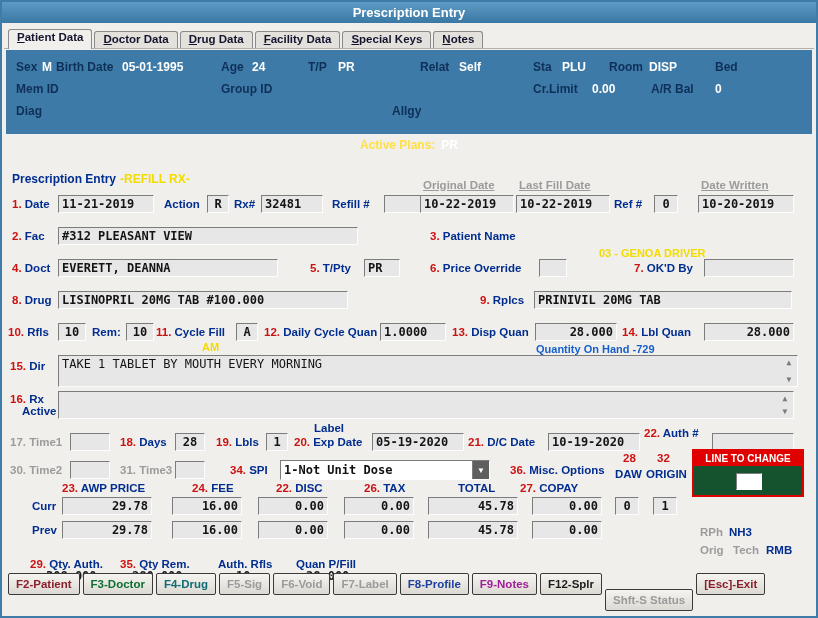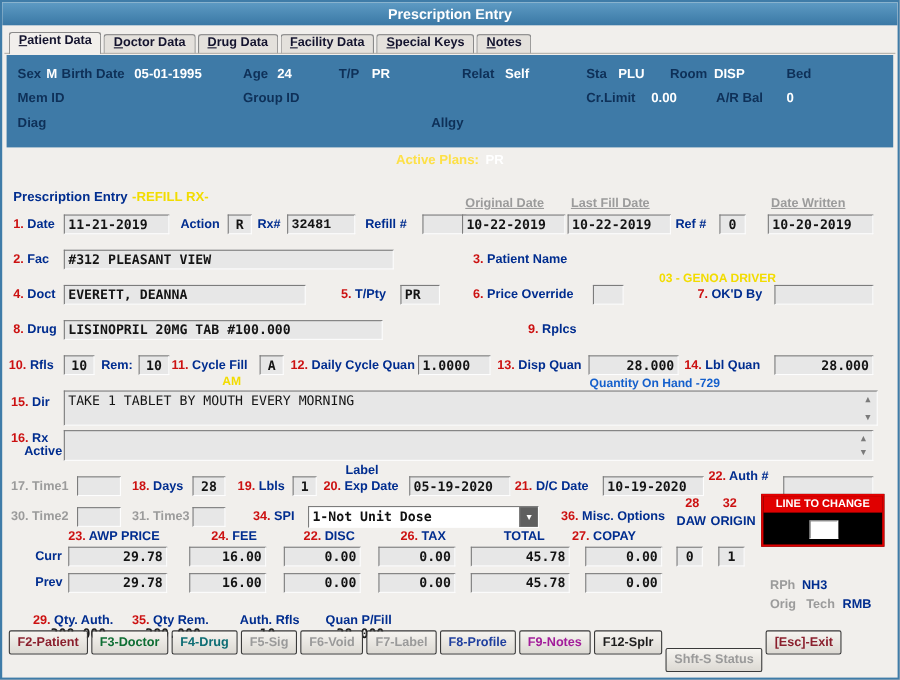--- a/index.html
+++ b/index.html
@@ -42,21 +42,21 @@
     font:12px "DejaVu Sans Mono", monospace; color:#141414; padding:1px 20px 1px 3px; overflow:hidden; }
   .tastrip { position:absolute; right:0; top:0; bottom:0; width:16px; display:flex; flex-direction:column;
     justify-content:space-between; align-items:center; color:#7a7a7a; font-size:8px; padding:2px 0; }
 
   .dd { position:absolute; height:20px; background:#ffffff; border:1px solid; border-color:#7c7c7c #fdfdfd #fdfdfd #7c7c7c;
     display:flex; align-items:center; }
   .ddtext { flex:1; font:bold 12px "DejaVu Sans Mono", monospace; color:#111; padding-left:3px; white-space:nowrap; overflow:hidden; }
   .ddbtn { width:17px; align-self:stretch; background:#5f5f5f; color:#fff; font-size:8px;
     display:flex; align-items:center; justify-content:center; border-left:1px solid #7c7c7c; }
 
-  .ltc { position:absolute; border:2px solid #e00000; background:#000000; }
+  .ltc { position:absolute; border:2px solid #e00000; background:#14532d; }
   .ltc-head { height:15px; background:#e00000; color:#fff; font-size:10px; font-weight:bold;
     text-align:center; line-height:15px; white-space:nowrap; }
   .ltc .fld { background:#fff; }
 
   .fkeys { position:absolute; left:6px; bottom:5px; display:flex; gap:3px; }
   .fkey { height:22px; padding:0 7px; background:linear-gradient(#f6f4f0,#dcd9d3);
     border:1px solid #3a3a3a; border-radius:2px; font-family:"Liberation Sans", sans-serif;
     font-size:11.5px; font-weight:bold; line-height:19px; cursor:pointer; white-space:nowrap; }
 </style>
 </head>
@@ -112,21 +112,21 @@
   </div>
 
   <span class="flabel" style="left:10px;top:168px;font-size:12px"><span>Prescription Entry</span></span>
   <span class="ylabel" style="left:118px;top:170px;font-size:12px">-REFILL RX-</span>
 
   <span class="flabel" style="left:10px;top:193px"><span class="n">1.</span> <span>Date</span></span>
   <input class="fld" style="left: 56px; top: 193px; width: 96px;" value="11-21-2019">
   <span class="flabel" style="left:162px;top:193px"><span>Action</span></span>
   <input class="fld ctr" style="left: 205px; top: 193px; width: 22px;" value="R">
   <span class="flabel" style="left:232px;top:193px"><span>Rx#</span></span>
-  <input class="fld" style="left: 259px; top: 193px; width: 62px; font-family: Liberation Mono, monospace;" value="32481">
+  <input class="fld" style="left: 259px; top: 193px; width: 62px;" value="32481">
   <span class="flabel" style="left:330px;top:193px"><span>Refill #</span></span>
   <input class="fld" style="left: 382px; top: 193px; width: 40px;" value="">
   <span class="glabel" style="left:421px;top:177px">Original Date</span>
   <input class="fld" style="left: 418px; top: 193px; width: 94px;" value="10-22-2019">
   <span class="glabel" style="left:517px;top:177px">Last Fill Date</span>
   <input class="fld" style="left: 514px; top: 193px; width: 94px;" value="10-22-2019">
   <span class="flabel" style="left:612px;top:193px"><span>Ref #</span></span>
   <input class="fld ctr" style="left: 652px; top: 193px; width: 24px;" value="0">
   <span class="glabel" style="left:699px;top:177px">Date Written</span>
   <input class="fld" style="left: 696px; top: 193px; width: 96px;" value="10-20-2019">
@@ -141,20 +141,21 @@
   <input class="fld" style="left: 362px; top: 257px; width: 36px;" value="PR">
   <span class="flabel" style="left:428px;top:257px"><span class="n">6.</span> <span>Price Override</span></span>
   <input class="fld" style="left: 537px; top: 257px; width: 28px;" value="">
   <span class="ylabel" style="left:597px;top:245px">03 - GENOA DRIVER</span>
   <span class="flabel" style="left:632px;top:257px"><span class="n">7.</span> <span>OK'D By</span></span>
   <input class="fld" style="left: 702px; top: 257px; width: 90px;" value="">
 
   <span class="flabel" style="left:10px;top:289px"><span class="n">8.</span> <span>Drug</span></span>
   <input class="fld" style="left: 56px; top: 289px; width: 290px;" value="LISINOPRIL 20MG TAB #100.000">
   <span class="flabel" style="left:478px;top:289px"><span class="n">9.</span> <span>Rplcs</span></span>
+  <input class="fld" style="left: 532px; top: 289px; width: 258px;" value="PRINIVIL 20MG TAB">
 
   <span class="flabel" style="left:6px;top:321px"><span class="n">10.</span> <span>Rfls</span></span>
   <input class="fld ctr" style="left: 56px; top: 321px; width: 28px;" value="10">
   <span class="flabel" style="left:90px;top:321px"><span>Rem:</span></span>
   <input class="fld ctr" style="left: 124px; top: 321px; width: 28px;" value="10">
   <span class="flabel" style="left:154px;top:321px"><span class="n">11.</span> <span>Cycle Fill</span></span>
   <input class="fld ctr" style="left: 234px; top: 321px; width: 22px;" value="A">
   <span class="ylabel" style="left:200px;top:339px">AM</span>
   <span class="flabel" style="left:262px;top:321px"><span class="n">12.</span> <span>Daily Cycle Quan</span></span>
   <input class="fld" style="left: 378px; top: 321px; width: 66px;" value="1.0000">

